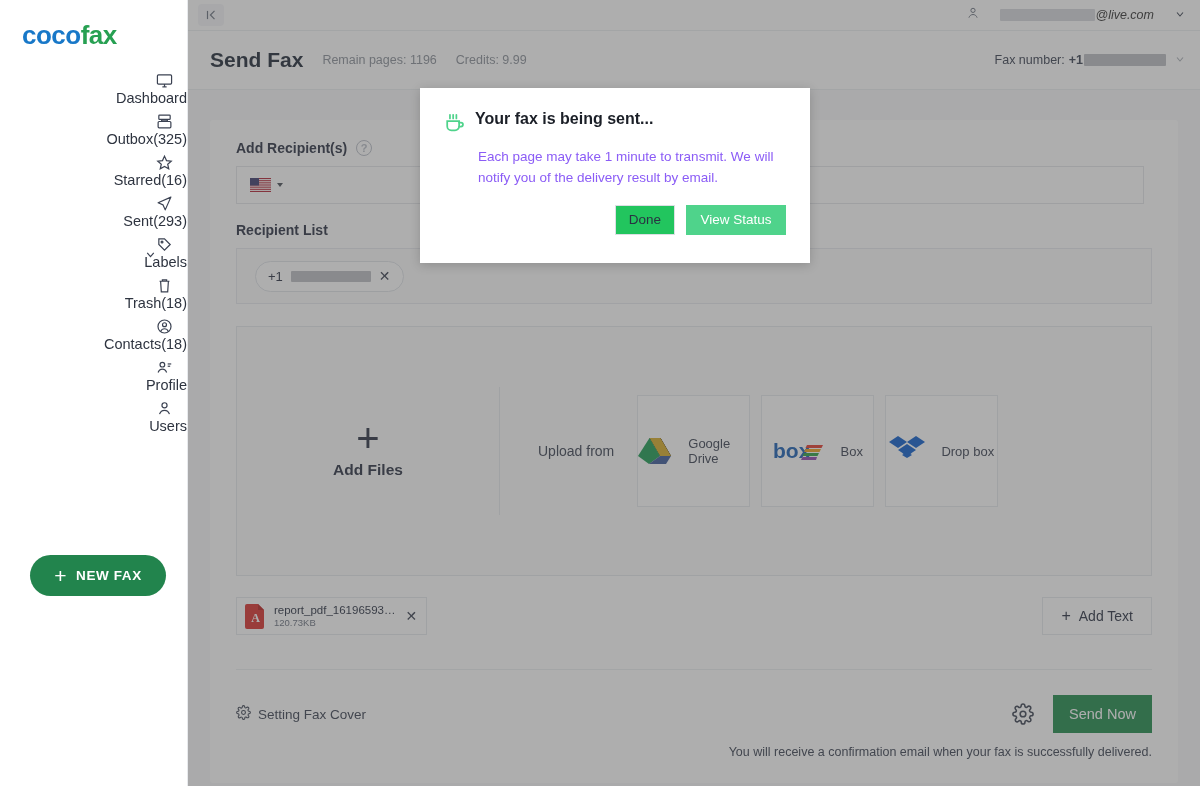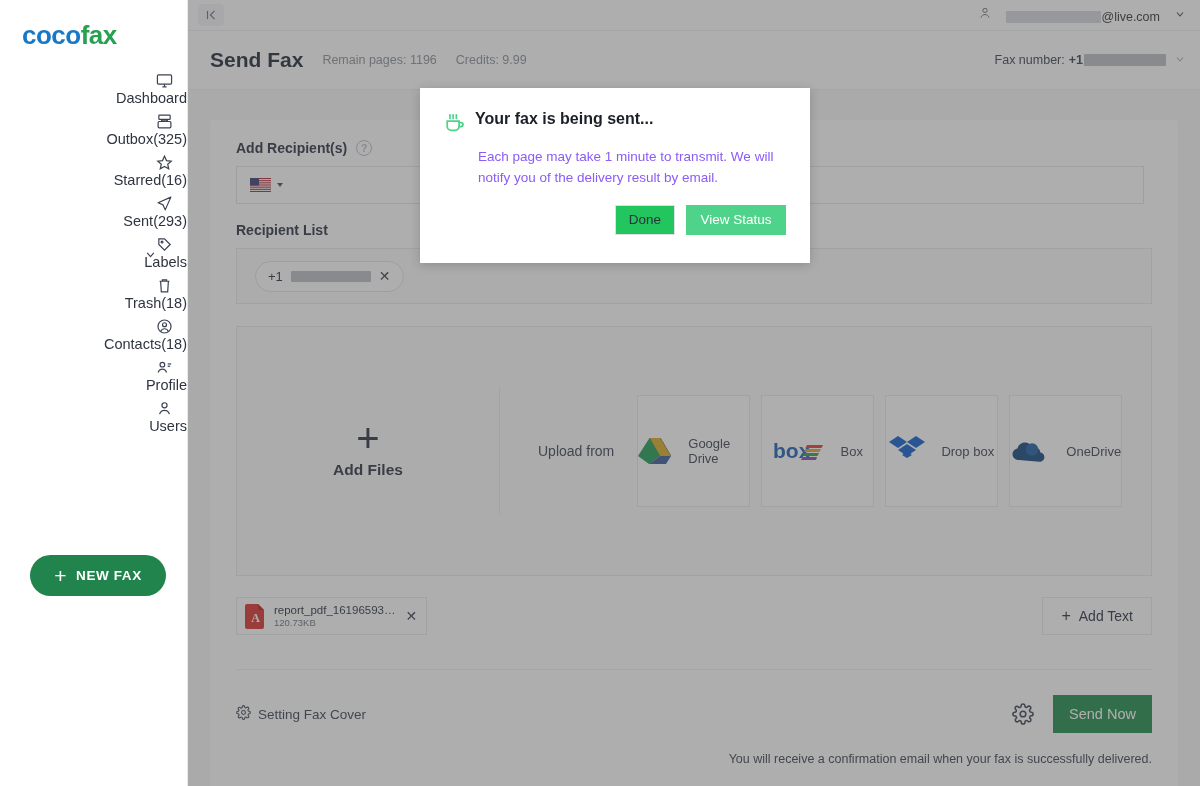--- a/index.html
+++ b/index.html
@@ -54,21 +54,21 @@
   .topbar {
     height: 31px; background: #fff; border-bottom: 1px solid #eceef1;
     display: flex; align-items: center; padding: 0 14px 0 10px;
   }
   .collapse-btn {
     width: 26px; height: 22px; border-radius: 4px;
     display: flex; align-items: center; justify-content: center;
     color: #6b7280; cursor: pointer; background: #f4f5f7;
   }
   .topbar-spacer { flex: 1; }
-  .user-area { display: flex; align-items: flex-end; gap: 14px; cursor: pointer; }
+  .user-area { display: flex; align-items: center; gap: 20px; cursor: pointer; font-style: italic; }
   .user-email { font-size: 12.5px; color: #333; display: flex; align-items: center; }
   .redact { background: #d6d8dc; display: inline-block; height: 12px; border-radius: 1px; }
   .redact.dark { background: #bcbec3; }
 
   .pagehead {
     height: 59px; background: #fff; display: flex; align-items: center;
     padding: 0 14px 0 22px; border-bottom: 1px solid #eceef1;
   }
   .page-title { font-size: 21px; font-weight: bold; color: #1f2937; }
   .meta { font-size: 12.5px; color: #8a9099; margin-left: 19px; }
@@ -149,21 +149,21 @@
 
   .hr { height: 1px; background: #eceef1; margin-top: 34px; }
   .footrow { display: flex; align-items: center; margin-top: 25px; }
   .setcover { display: flex; align-items: center; gap: 7px; font-size: 13.5px; color: #3b4252; cursor: pointer; }
   .foot-spacer { flex: 1; }
   .gearbtn { margin-right: 19px; cursor: pointer; display: flex; }
   .sendnow {
     width: 99px; height: 38px; background: #1f8a4c; color: #fff;
     border: none; font-size: 14.5px; cursor: pointer;
   }
-  .footnote { text-align: right; font-size: 12.5px; color: #3b4252; margin-top: 19px; }
+  .footnote { text-align: right; font-size: 12.5px; color: #3b4252; margin-top: 12px; }
 
   
   .overlay {
     position: absolute; inset: 0; background: rgba(75,75,75,0.45);
     z-index: 50;
   }
   .modal {
     position: absolute; left: 420px; top: 88px; width: 390px; height: 175px;
     background: #fff; z-index: 60; box-shadow: 0 2px 10px rgba(0,0,0,0.18);
     padding: 22px 24px 0 24px;
@@ -419,29 +419,20 @@
                   <polygon points="18,23 27,17 36,23 27,29" fill="#0d5ecc" opacity="0"></polygon>
                   <polygon points="18,23 27,17 18,11 9,17" fill="#0d5ecc" opacity="0"></polygon>
                   <polygon points="18,22 27,16 18,10 9,16" fill="#0d5ecc" opacity="0"></polygon>
                   <polygon points="13.5,18 18,15 22.5,18 18,21" fill="#0d5ecc"></polygon>
                   <polygon points="13,20 18,17 23,20 18,23" fill="#0d5ecc"></polygon>
                 </svg>
               </span>
               <span class="plbl">Drop box</span>
             </div>
 
-            <div class="provider">
-              <span class="picon">
-                <svg width="40" height="26" viewBox="0 0 40 26">
-                  <path d="M9 22c-3.8 0-6.5-2.6-6.5-5.8 0-2.9 2.2-5.3 5-5.7C8.2 7.1 11.3 4.6 15 4.6c3.1 0 5.8 1.8 7 4.4.6-.2 1.2-.3 1.9-.3 3.4 0 6.2 2.6 6.5 5.9 2.3.4 4 2.3 4 4.6 0 2.6-2.2 4.6-4.9 4.6z" fill="#12467f"></path>
-                  <circle cx="22" cy="11.5" r="6.2" fill="#1d5fa8"></circle>
-                </svg>
-              </span>
-              <span class="plbl">OneDrive</span>
-            </div>
 
           </div>
         </div>
 
         <div class="filerow">
           <div class="filechip">
             <svg class="pdfico" viewBox="0 0 21 25">
               <path d="M2 0h11l6 6v17a2 2 0 0 1-2 2H2a2 2 0 0 1-2-2V2a2 2 0 0 1 2-2z" fill="#d9302c"></path>
               <path d="M13 0l6 6h-6z" fill="#b8221f"></path>
               <text x="10.5" y="18" text-anchor="middle" font-family="Liberation Serif, serif" font-size="12" font-weight="bold" fill="#fff">A</text>

